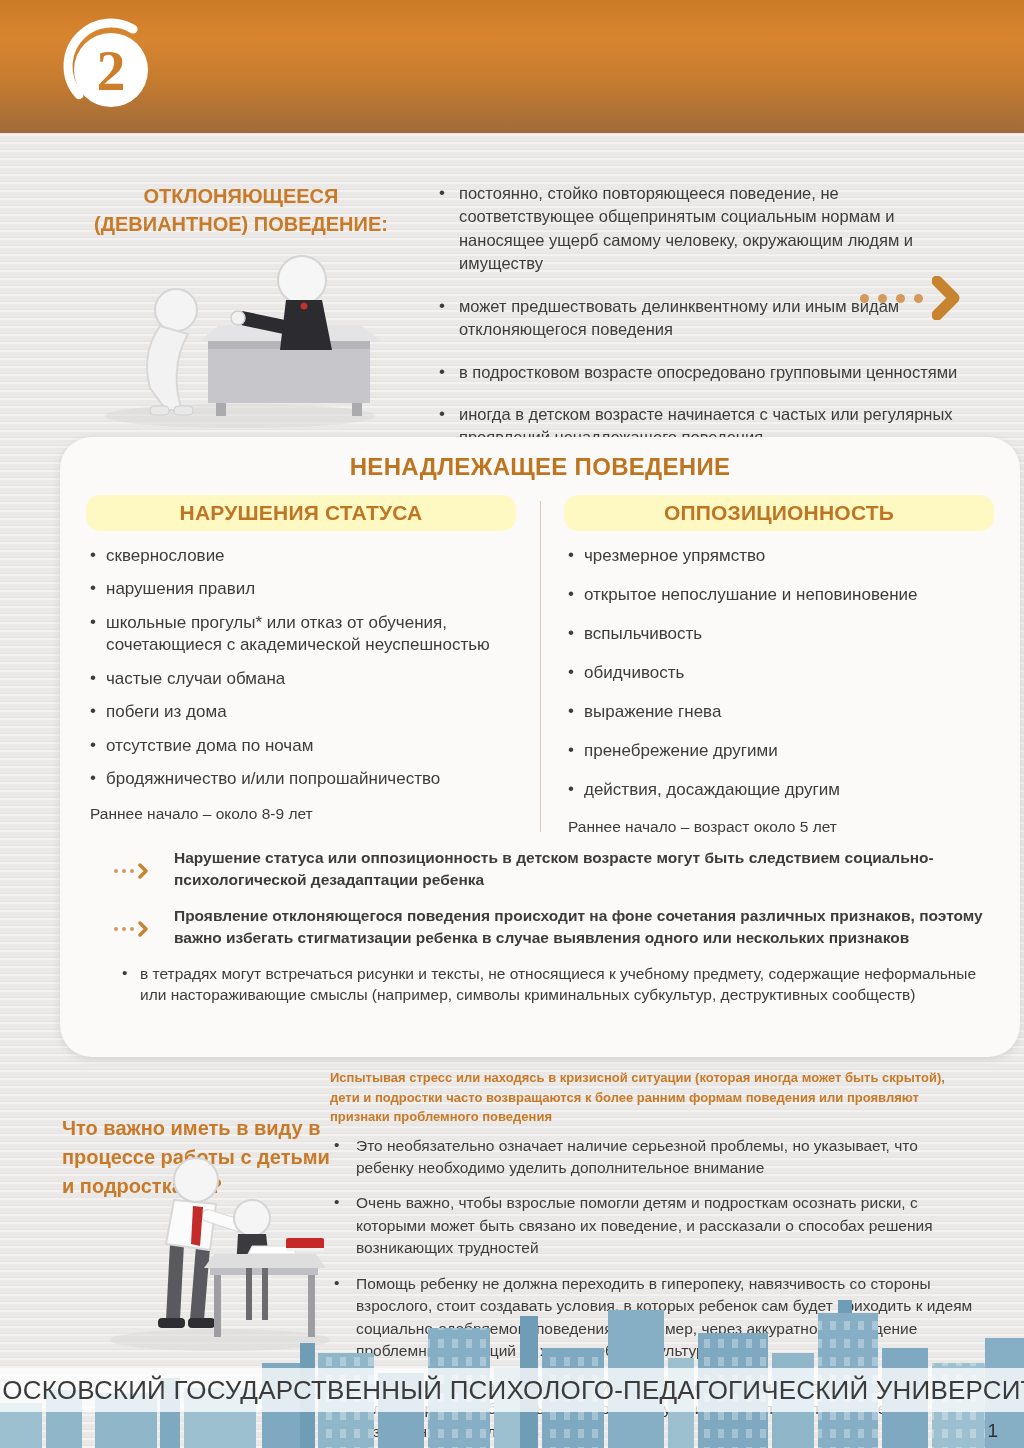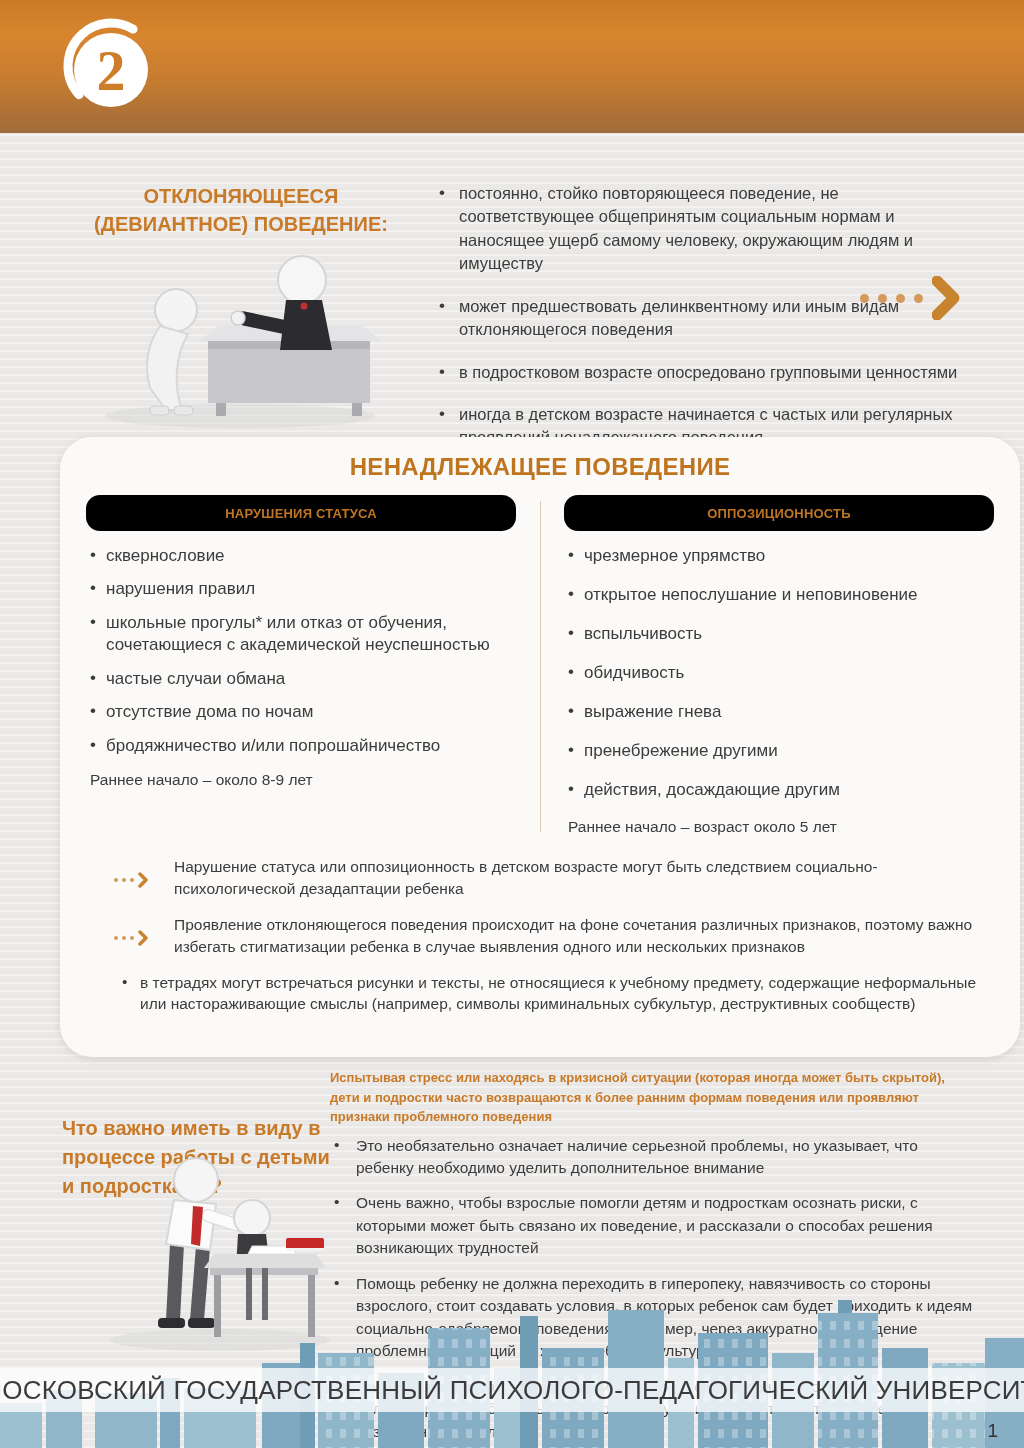--- a/index.html
+++ b/index.html
@@ -42,34 +42,34 @@
   .card {
     position:absolute; left:60px; top:437px; width:960px; height:620px;
     background:#fbfaf8; border-radius:32px; box-shadow:0 2px 8px rgba(0,0,0,0.10);
     padding:16px 26px 0 26px; overflow:hidden;
   }
   .card-title { text-align:center; color:#bf751f; font-size:24px; font-weight:bold; letter-spacing:0.3px; }
   .columns { position:relative; display:flex; gap:48px; margin-top:14px; }
   .columns::after { content:""; position:absolute; left:50%; top:6px; bottom:4px; width:1px; background:#dccbb2; }
   .col { flex:1; }
   .pill {
-    height:36px; border-radius:14px; background:#000000;
+    height:36px; border-radius:14px; background:#fef9c3;
     display:flex; align-items:center; justify-content:center;
-    color:#bf7524; font-size:13px; font-weight:bold; letter-spacing:0.2px;
+    color:#bf7524; font-size:21px; font-weight:bold; letter-spacing:0.2px;
   }
   .col ul { margin:14px 0 0 4px; }
   .col li {
     list-style:none; position:relative; padding-left:16px;
     font-size:17px; line-height:1.32; color:#3c3c3c;
   }
   .col-left li { margin-bottom:11px; }
   .col-right li { margin-bottom:16.5px; }
   .col li::before { content:"•"; position:absolute; left:0; top:-1px; color:#3c3c3c; }
   .onset { margin:14px 0 0 4px; font-size:15.5px; color:#3c3c3c; }
-  .arrow-notes { margin-top:20px; padding-left:28px; }
+  .arrow-notes { margin-top:11px; padding-left:28px;font-weight:bold; }
   .arrow-note { display:flex; gap:16px; margin-bottom:14px; }
   .note-arrow { flex:0 0 44px; display:flex; align-items:center; gap:4px; padding-top:4px; }
   .note-arrow .dot { width:4px; height:4px; border-radius:50%; background:#d49a5c; }
   .arrow-note p { font-size:15.5px; line-height:1.42; color:#3c3c3c; }
   .card-bullets { margin-top:6px; padding-left:34px; }
   .card-bullets li {
     list-style:none; position:relative; padding-left:20px; margin-bottom:7px;
     font-size:15.5px; line-height:1.40; color:#3c3c3c;
   }
   .card-bullets li::before { content:"•"; position:absolute; left:2px; top:-1px; }
@@ -153,20 +153,21 @@
     <div class="card-title">НЕНАДЛЕЖАЩЕЕ ПОВЕДЕНИЕ</div>
 
     <div class="columns">
       <div class="col col-left">
         <div class="pill">НАРУШЕНИЯ СТАТУСА</div>
         <ul>
           <li>сквернословие</li>
           <li>нарушения правил</li>
           <li>школьные прогулы* или отказ от обучения, сочетающиеся с академической неуспешностью</li>
           <li>частые случаи обмана</li>
+          <li>побеги из дома</li>
           <li>отсутствие дома по ночам</li>
           <li>бродяжничество и/или попрошайничество</li>
         </ul>
         <p class="onset">Раннее начало – около 8-9 лет</p>
       </div>
       <div class="col col-right">
         <div class="pill">ОППОЗИЦИОННОСТЬ</div>
         <ul>
           <li>чрезмерное упрямство</li>
           <li>открытое непослушание и неповиновение</li>

